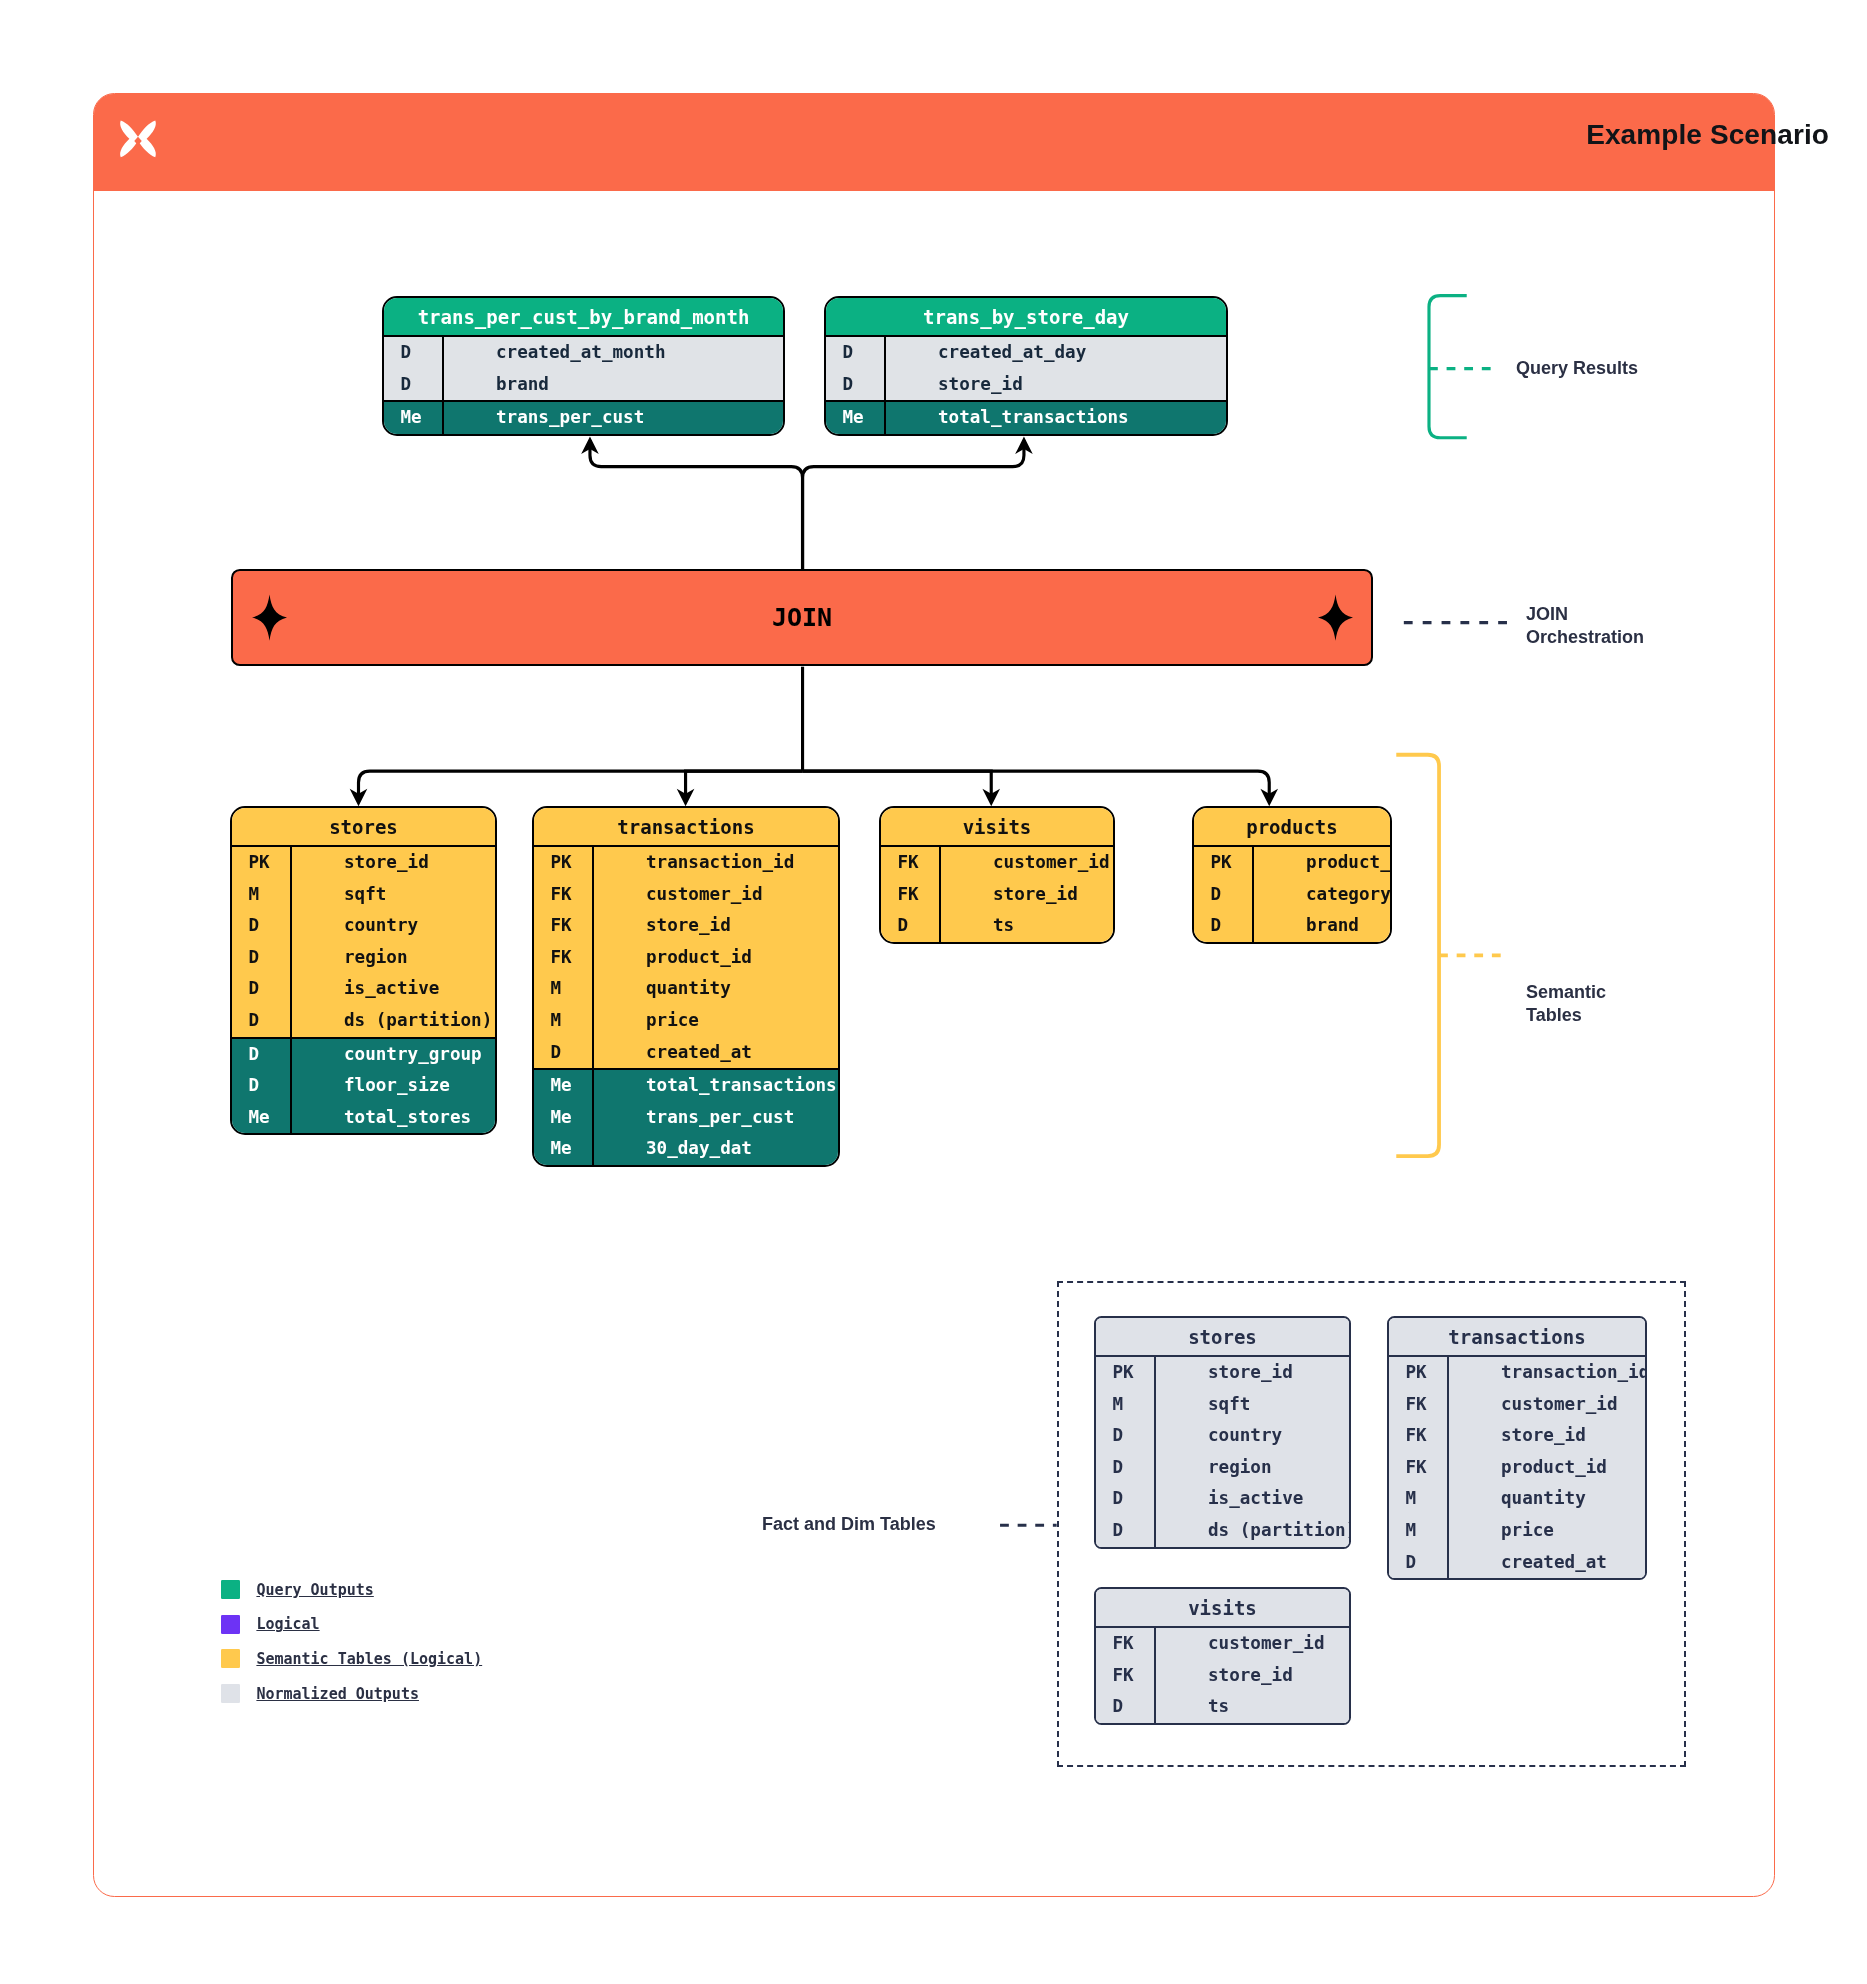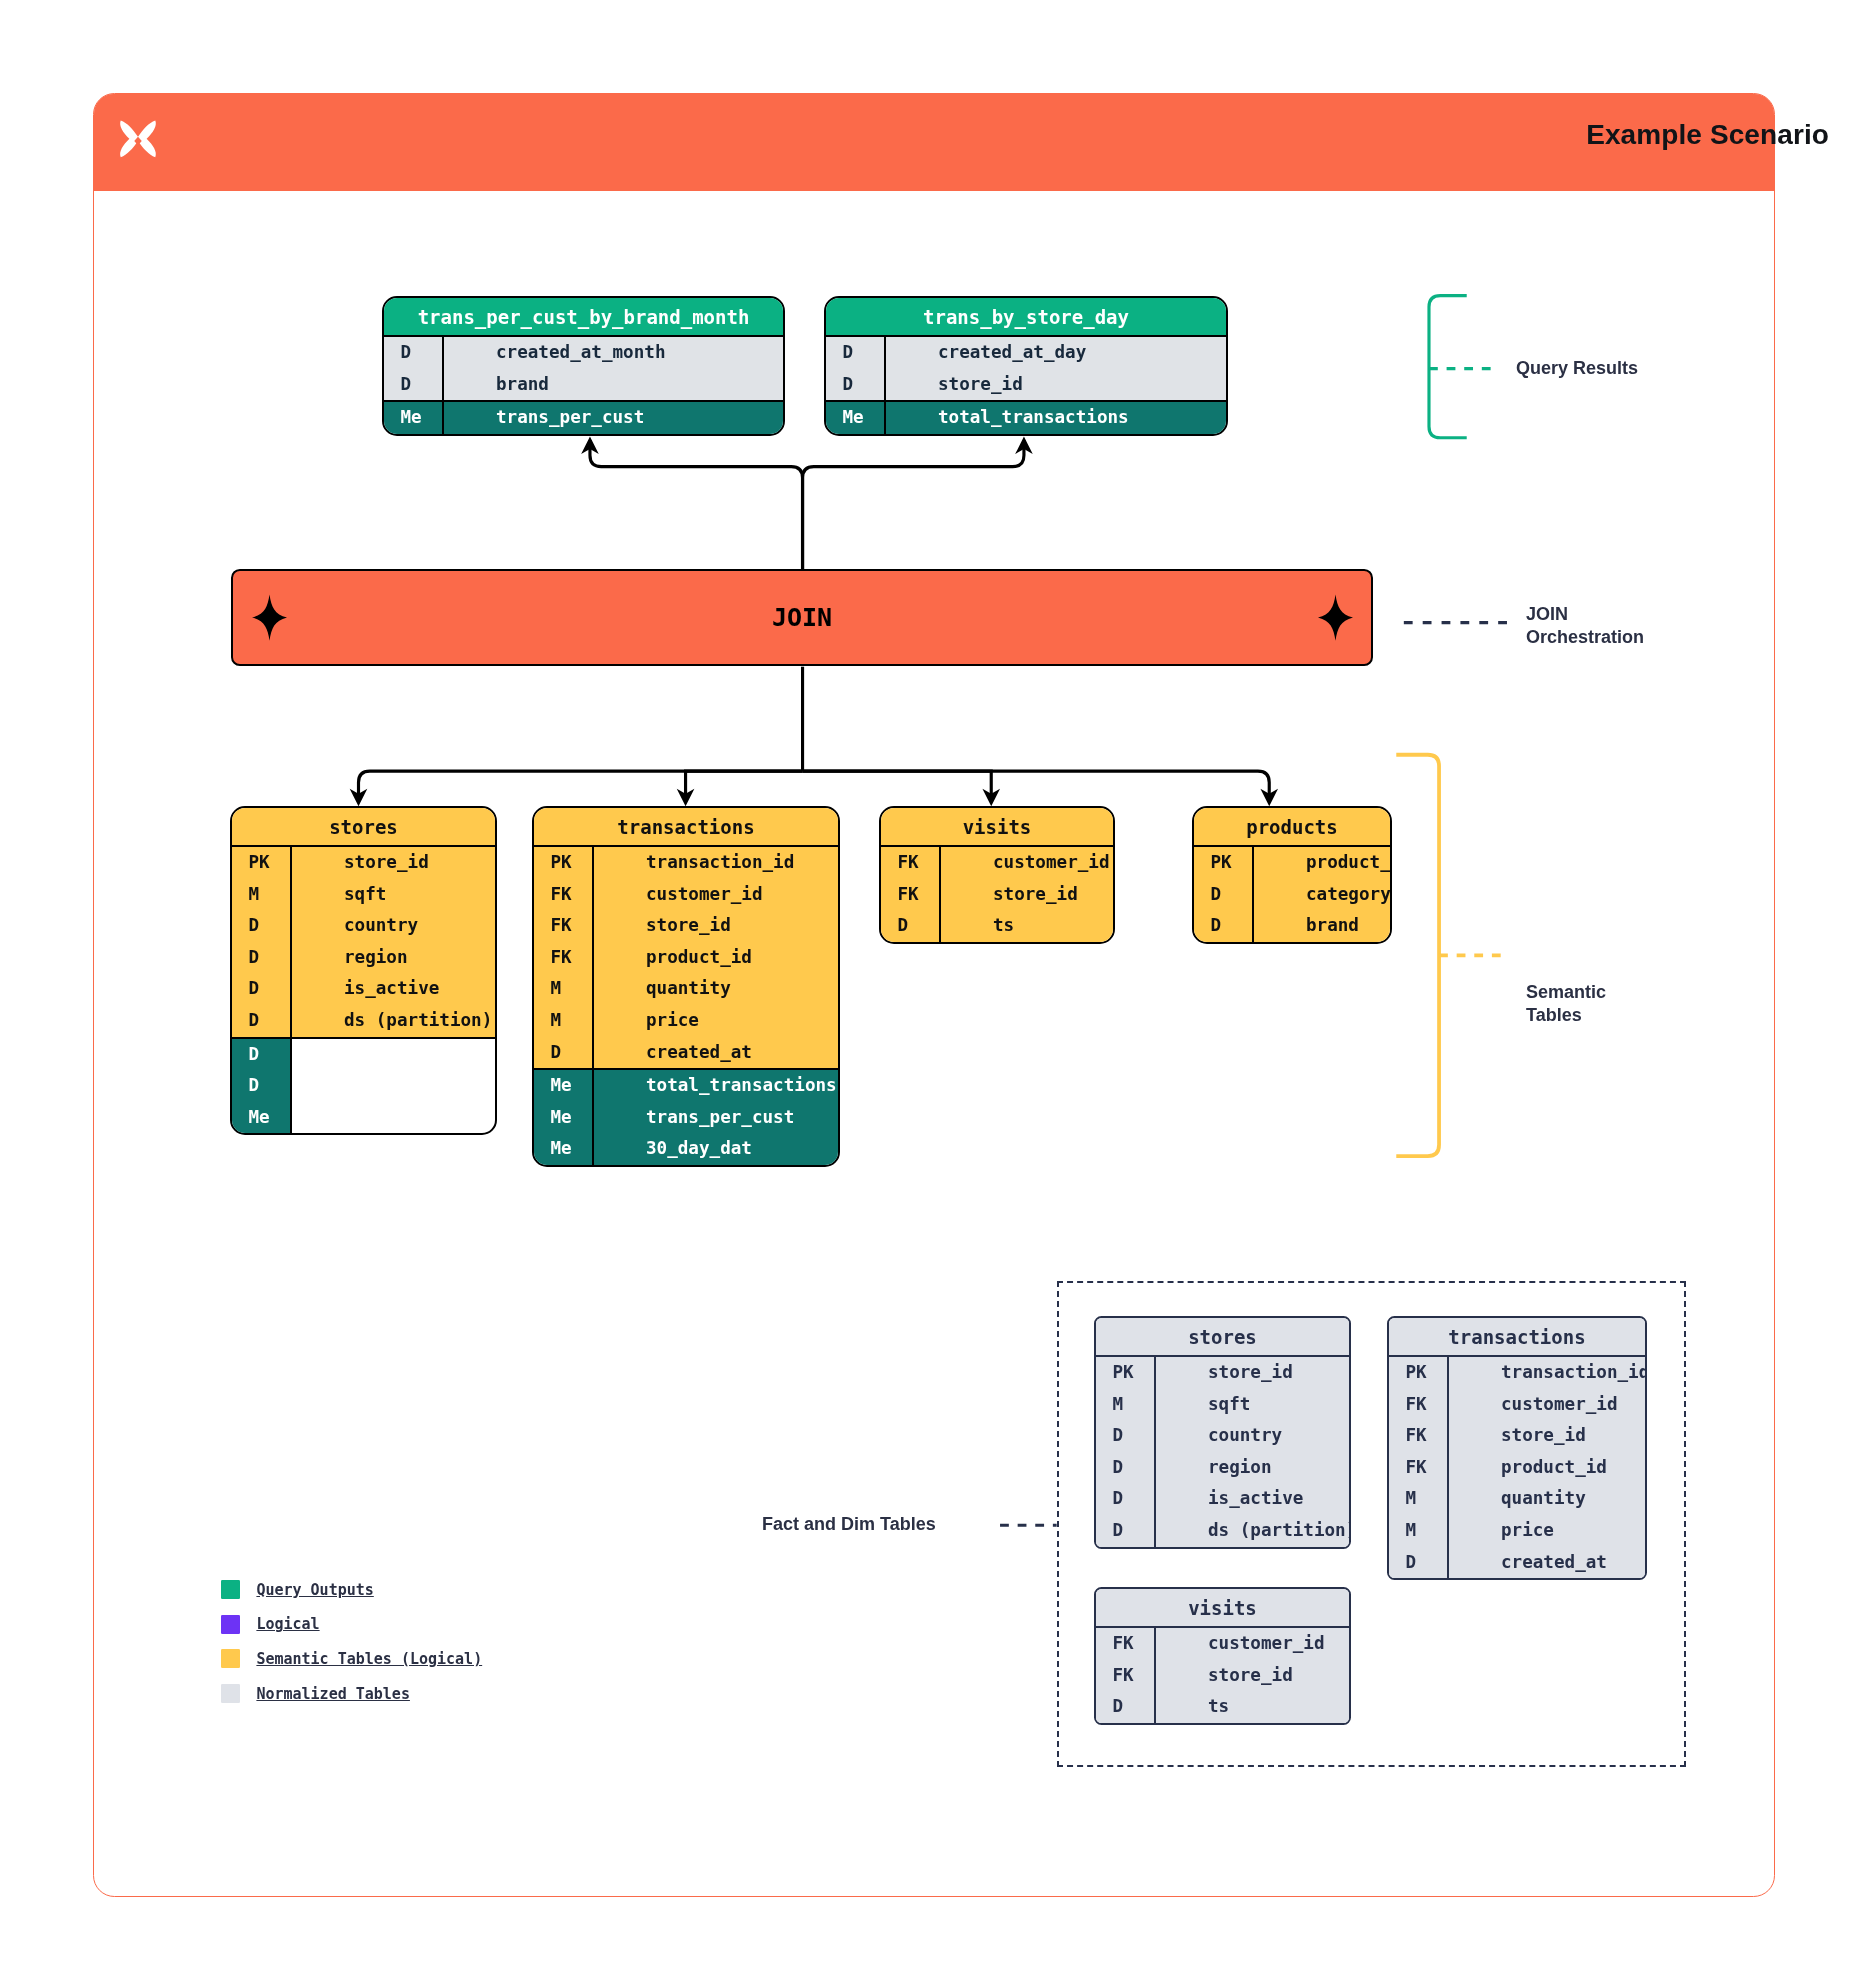--- a/index.html
+++ b/index.html
@@ -181,20 +181,25 @@
         <div class="cell f">is_active</div>
         <div class="cell f">ds (partition)</div>
       </div>
     </div>
     <div class="grp">
       <div class="tagcol purple-body">
         <div class="cell">D</div>
         <div class="cell">D</div>
         <div class="cell">Me</div>
       </div>
+      <div class="fldcol purple-body">
+        <div class="cell f">country_group</div>
+        <div class="cell f">floor_size</div>
+        <div class="cell f">total_stores</div>
+      </div>
     </div>
   </div>
 
   <div class="tbl" style="left:532px;top:806px;width:308px;">
     <div class="thead yellow-head">transactions</div>
     <div class="grp">
       <div class="tagcol yellow-body">
         <div class="cell">PK</div>
         <div class="cell">FK</div>
         <div class="cell">FK</div>
@@ -345,18 +350,18 @@
     <div class="lrow">
       <span class="lsw" style="background:#6d33f5"></span>
       <span class="ltx">Logical</span>
     </div>
     <div class="lrow">
       <span class="lsw" style="background:#ffc94d"></span>
       <span class="ltx">Semantic Tables (Logical)</span>
     </div>
     <div class="lrow">
       <span class="lsw" style="background:#dfe2e8"></span>
-      <span class="ltx">Normalized Tables</span>
+      <span class="ltx">Normalized Outputs</span>
     </div>
   </div>
 
 </div>
 
 
 </body></html>

